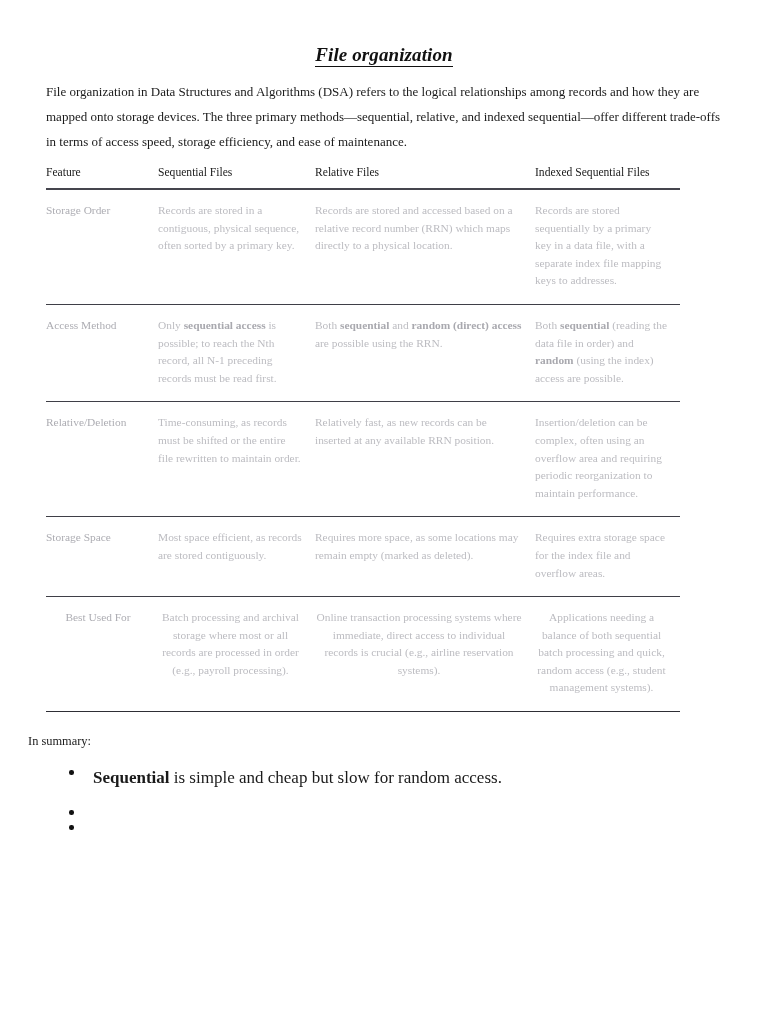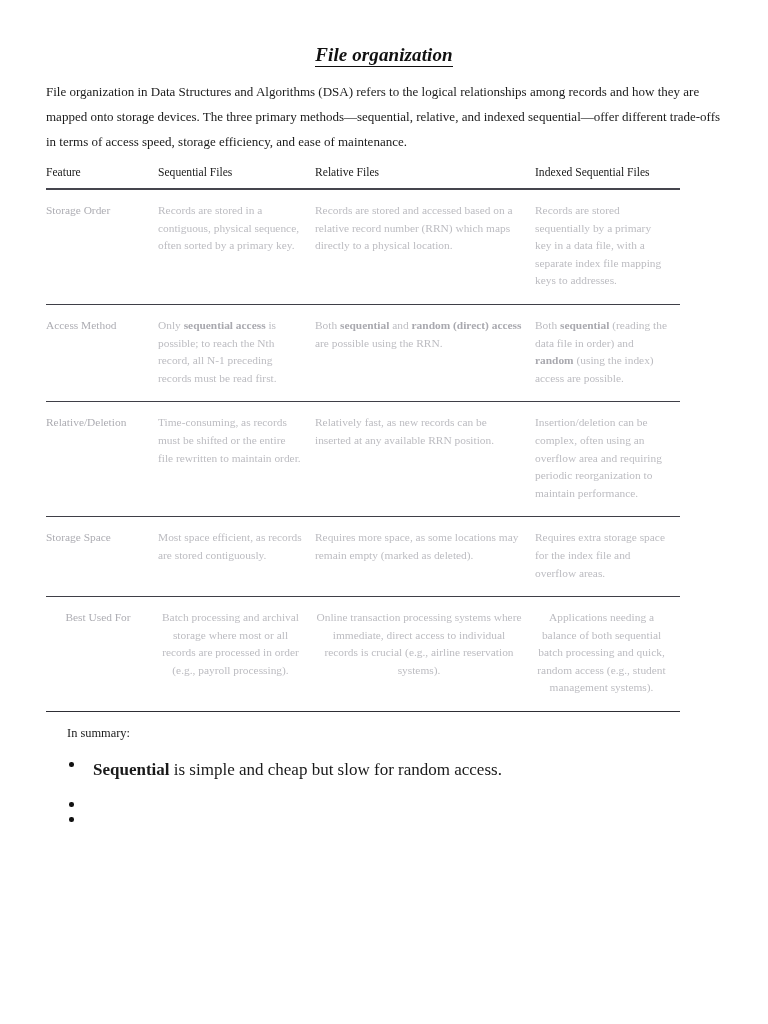--- a/index.html
+++ b/index.html
@@ -42,21 +42,21 @@
     margin: 0;
     padding: 13px 46px 0 46px;
     font-size: 13px;
     line-height: 25px;
     text-align: left;
     color: #1a1a1a;
   }
 
   
   .cmp-table {
-    margin: 11px 46px 0 46px;
+    margin: 11px 46px 8px 46px;
     width: 634px;
     border-collapse: collapse;
     table-layout: fixed;
   }
   .cmp-table col.c-feature  { width: 112px; }
   .cmp-table col.c-seq      { width: 157px; }
   .cmp-table col.c-rel      { width: 220px; }
   .cmp-table col.c-idx      { width: 145px; }
 
   .cmp-table thead th {
@@ -87,21 +87,21 @@
     padding-right: 8px;
   }
   .cmp-table tbody td b {
     font-weight: bold;
     color: #a9a9af;
   }
 
   
   .summary-lead {
     margin: 0;
-    padding: 12px 46px 0 67px;
+    padding: 12px 46px 0 28px;
     font-size: 12.4px;
     line-height: 18px;
     color: #1a1a1a;
   }
   ul.summary-list {
     margin: 0;
     padding: 0;
     list-style: none;
   }
   ul.summary-list li {

